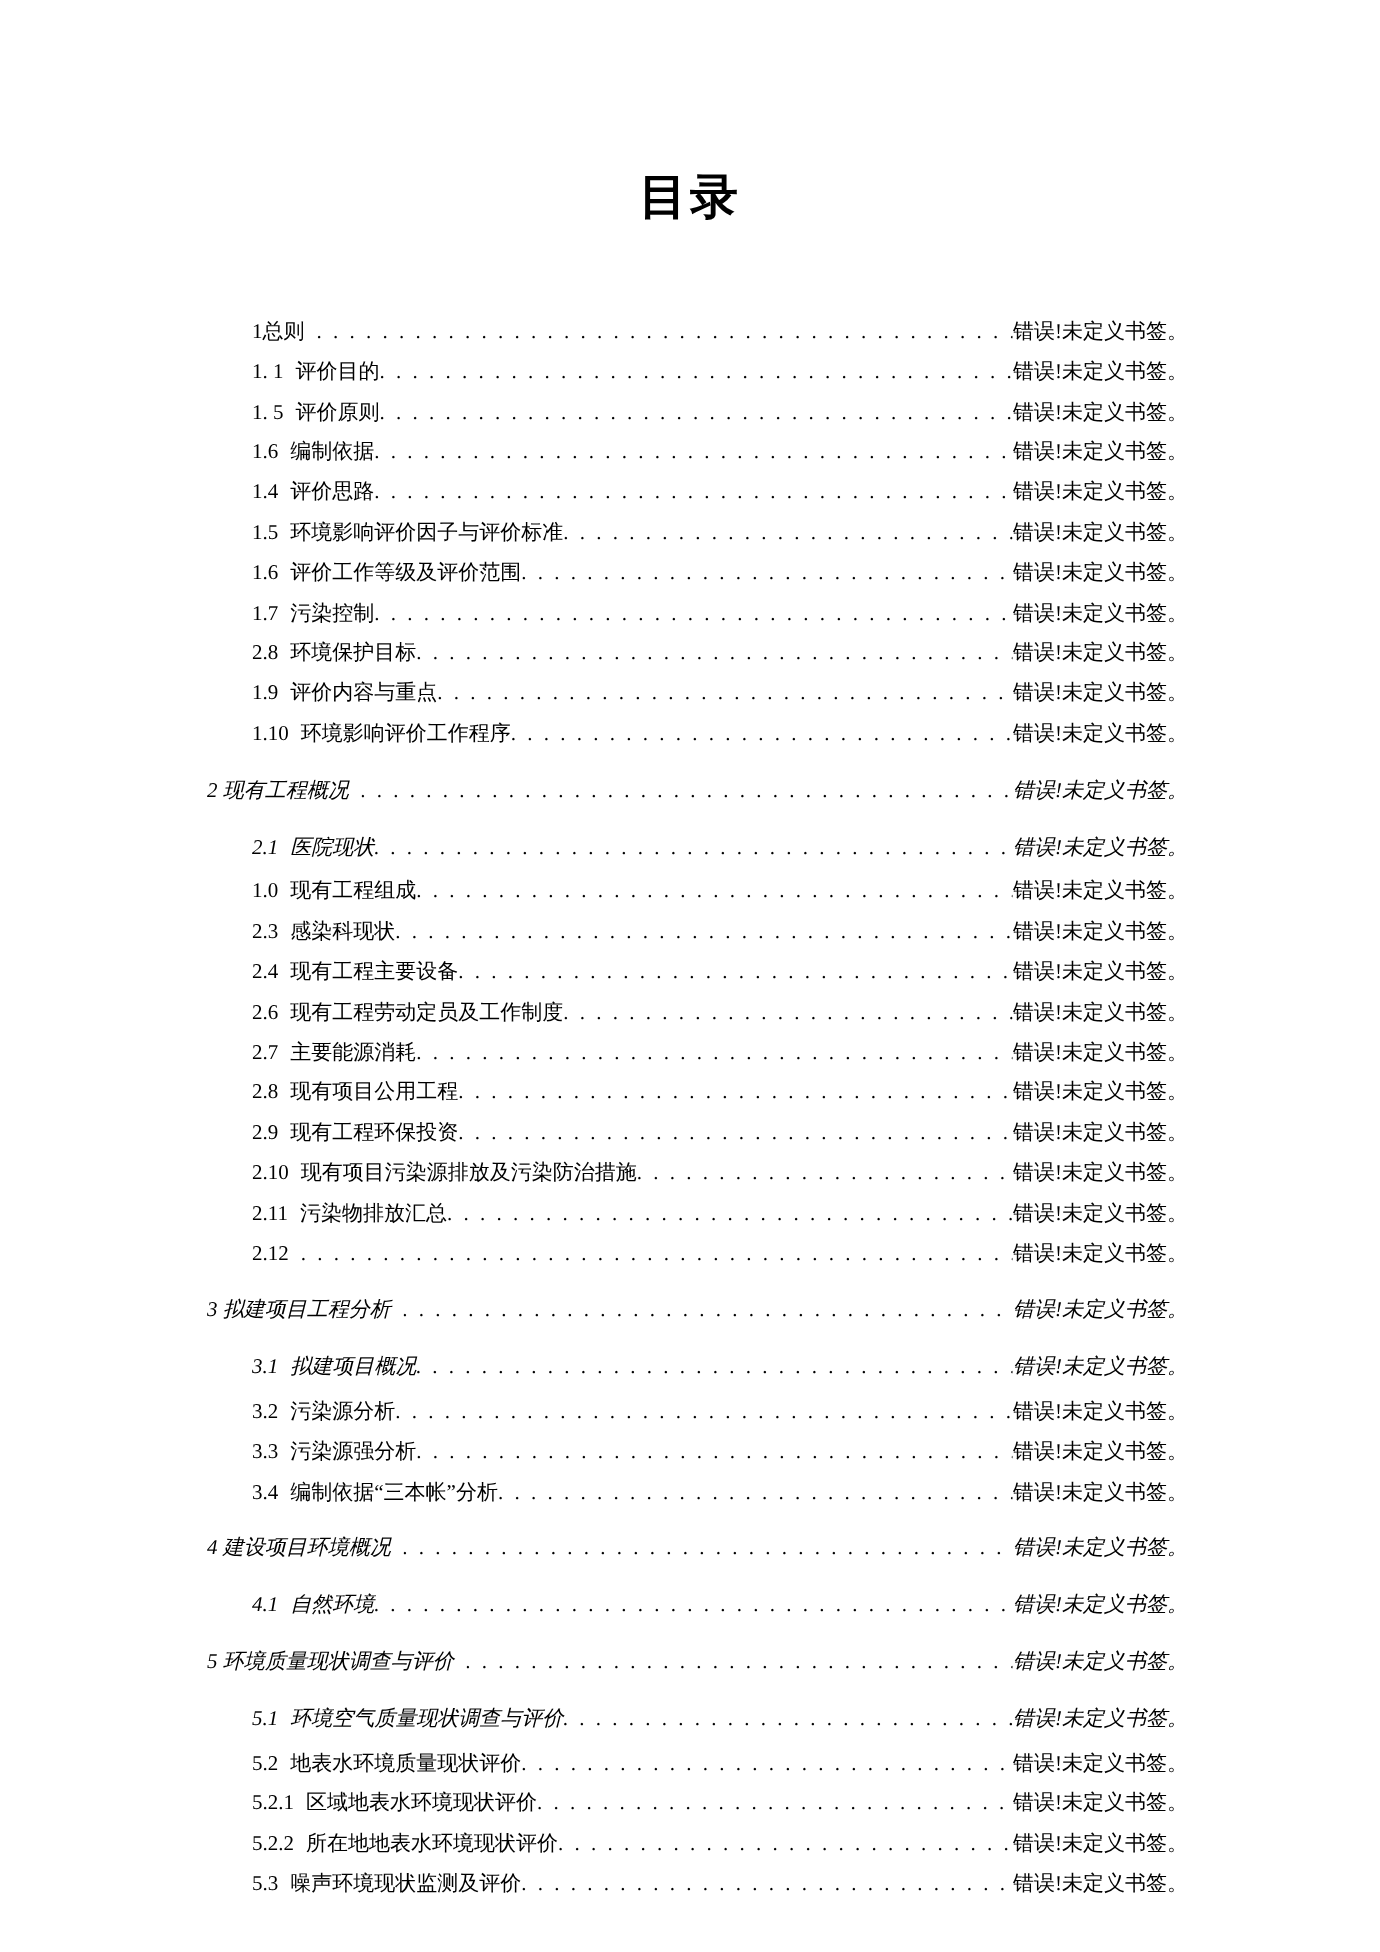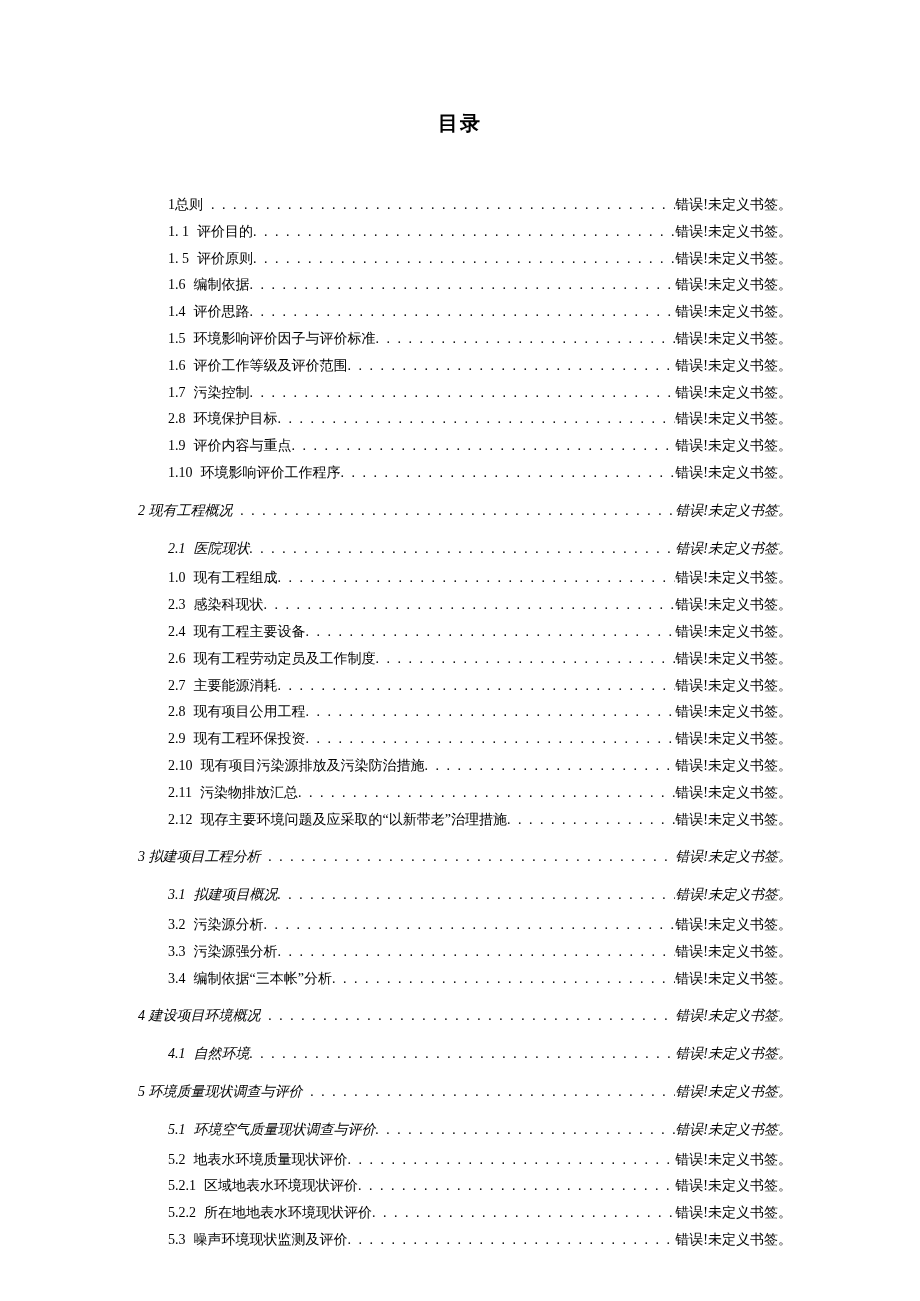--- a/index.html
+++ b/index.html
@@ -11,21 +11,21 @@
 }
 .page {
   width: 920px;
   height: 1301px;
   box-sizing: border-box;
   padding: 110px 128px 40px 128px;
   position: relative;
 }
 .title {
   text-align: center;
-  font-size: 20px;
+  font-size: 32px;
   font-weight: bold;
   letter-spacing: 2px;
   margin-bottom: 56px;
 }
 .toc {
   font-size: 14px;
   line-height: 1.7;
 }
 .entry {
   display: flex;
@@ -192,21 +192,20 @@
         <span class="page-ref">错误!未定义书签。</span>
       </div>
       <div class="entry indent-1">
         <span class="num">2.11</span>
         <span class="label">污染物排放汇总</span>
         <span class="dots"></span>
         <span class="page-ref">错误!未定义书签。</span>
       </div>
       <div class="entry indent-1">
         <span class="num">2.12</span>
-        <span class="label">现存主要环境问题及应采取的“以新带老”治理措施</span>
         <span class="dots"></span>
         <span class="page-ref">错误!未定义书签。</span>
       </div>
       <div class="entry section-head group-gap">
         <span class="num">3 拟建项目工程分析</span>
         <span class="dots"></span>
         <span class="page-ref">错误!未定义书签。</span>
       </div>
       <div class="entry indent-1 group-gap">
         <span class="num">3.1</span>

